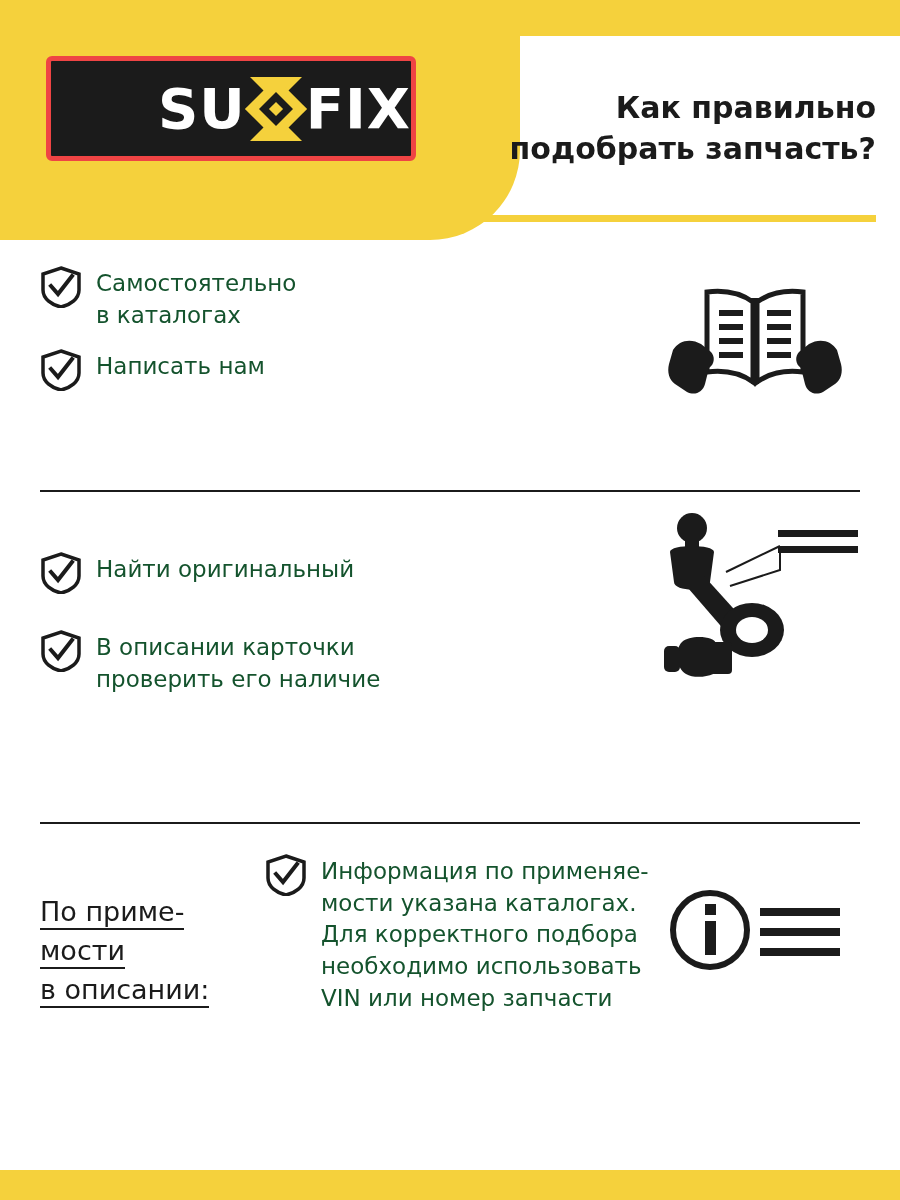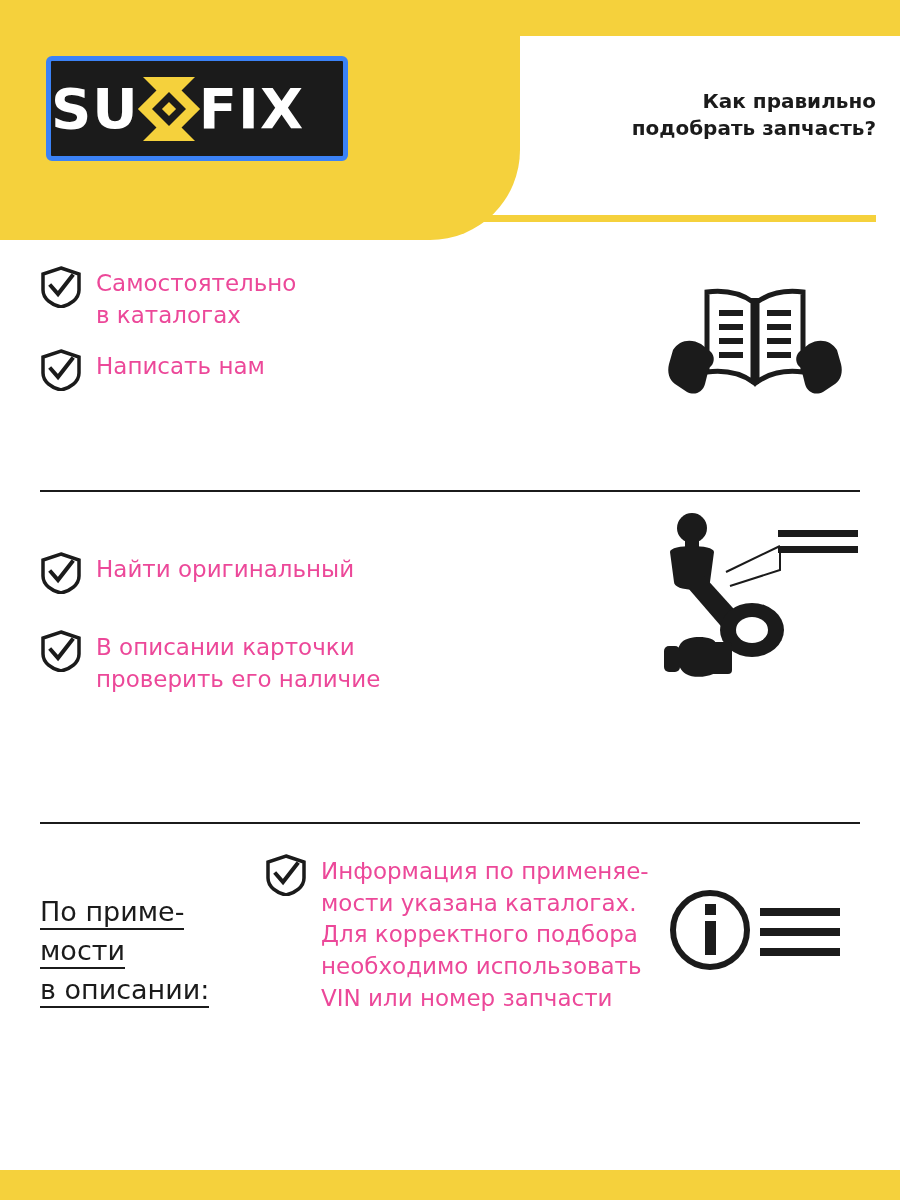--- a/index.html
+++ b/index.html
@@ -38,29 +38,29 @@
     top: 0;
     width: 900px;
     height: 36px;
     background: #f5d13c;
   }
 
   .logo {
     position: absolute;
     left: 46px;
     top: 56px;
-    width: 302px;
+    width: 370px;
     height: 105px;
     background: #1b1b1b;
-    border: 5px solid #3b82f6;
+    border: 5px solid #ef4444;
     border-radius: 6px;
     box-sizing: border-box;
     display: flex;
     align-items: center;
-    justify-content: flex-start;
+    justify-content: flex-end;
   }
   .logo-inner {
     display: flex;
     align-items: center;
     justify-content: center;
     gap: 0px;
   }
   .logo-text {
     color: #ffffff;
     font-family: "DejaVu Sans", sans-serif;
@@ -123,21 +123,21 @@
 
   .header-title {
     position: absolute;
     right: 24px;
     top: 88px;
     width: 420px;
     text-align: right;
     color: #1b1b1b;
     font-family: "DejaVu Sans", sans-serif;
     font-weight: bold;
-    font-size: 20px;
+    font-size: 30px;
     line-height: 1.35;
   }
   .header-underline {
     position: absolute;
     right: 24px;
     top: 215px;
     width: 406px;
     height: 7px;
     background: #f5d13c;
   }
@@ -192,21 +192,21 @@
     align-items: flex-start;
     gap: 14px;
   }
   .check-icon {
     flex: 0 0 auto;
     width: 42px;
     height: 42px;
     margin-top: 0px;
   }
   .item-text {
-    color: #ec4899;
+    color: #14532d;
     font-family: "DejaVu Sans", sans-serif;
     font-size: 23px;
     line-height: 1.38;
     padding-top: 2px;
     max-width: 330px;
   }
 
   .sec-art {
     flex: 0 0 auto;
     width: 210px;

